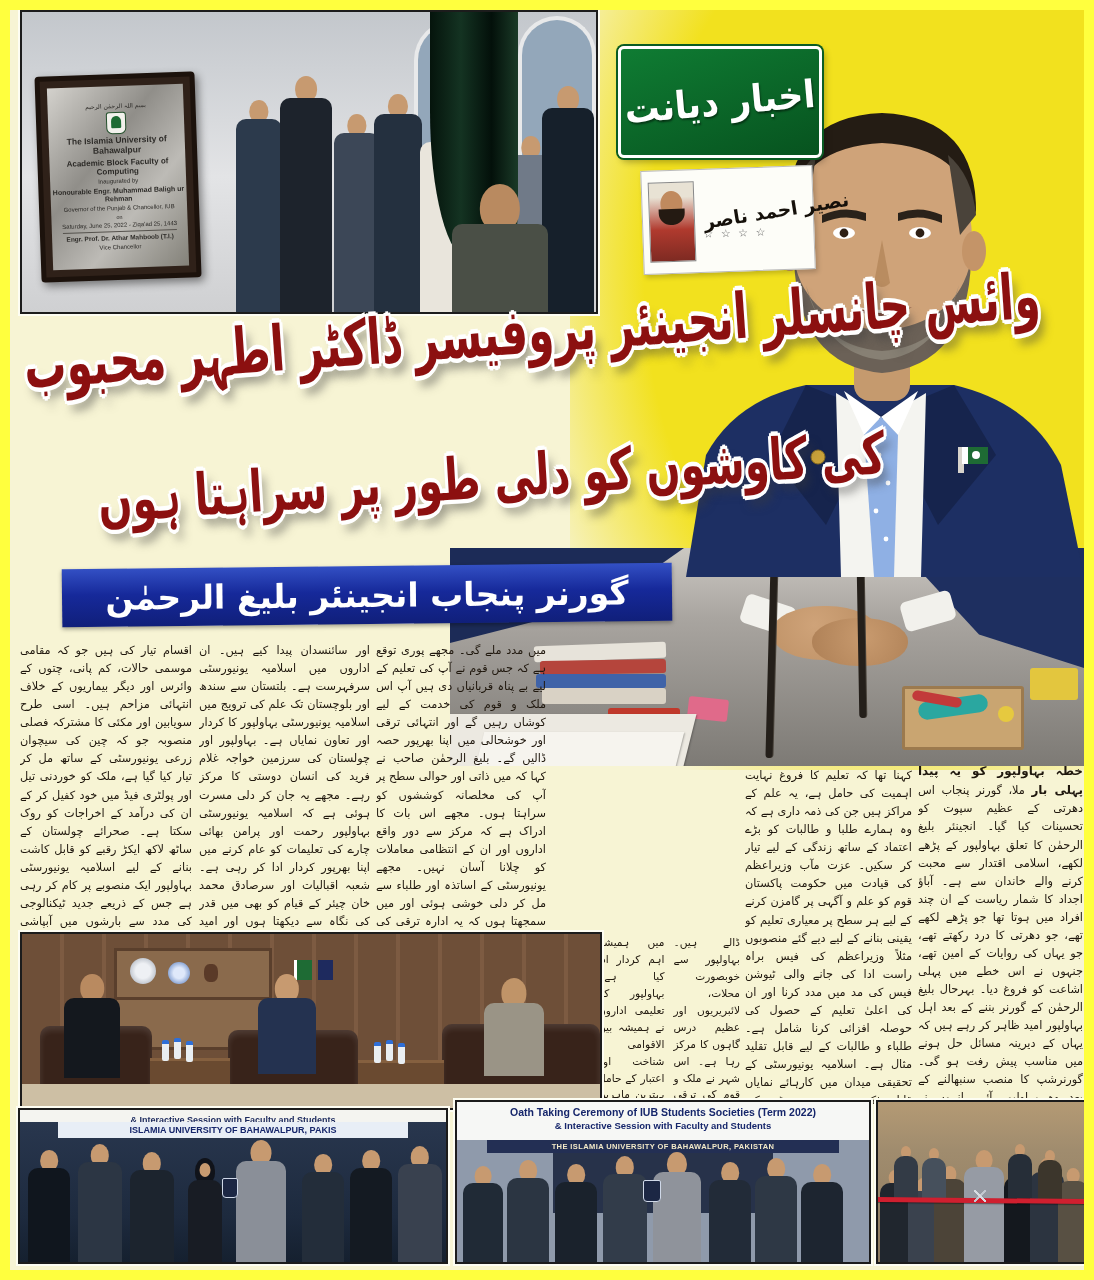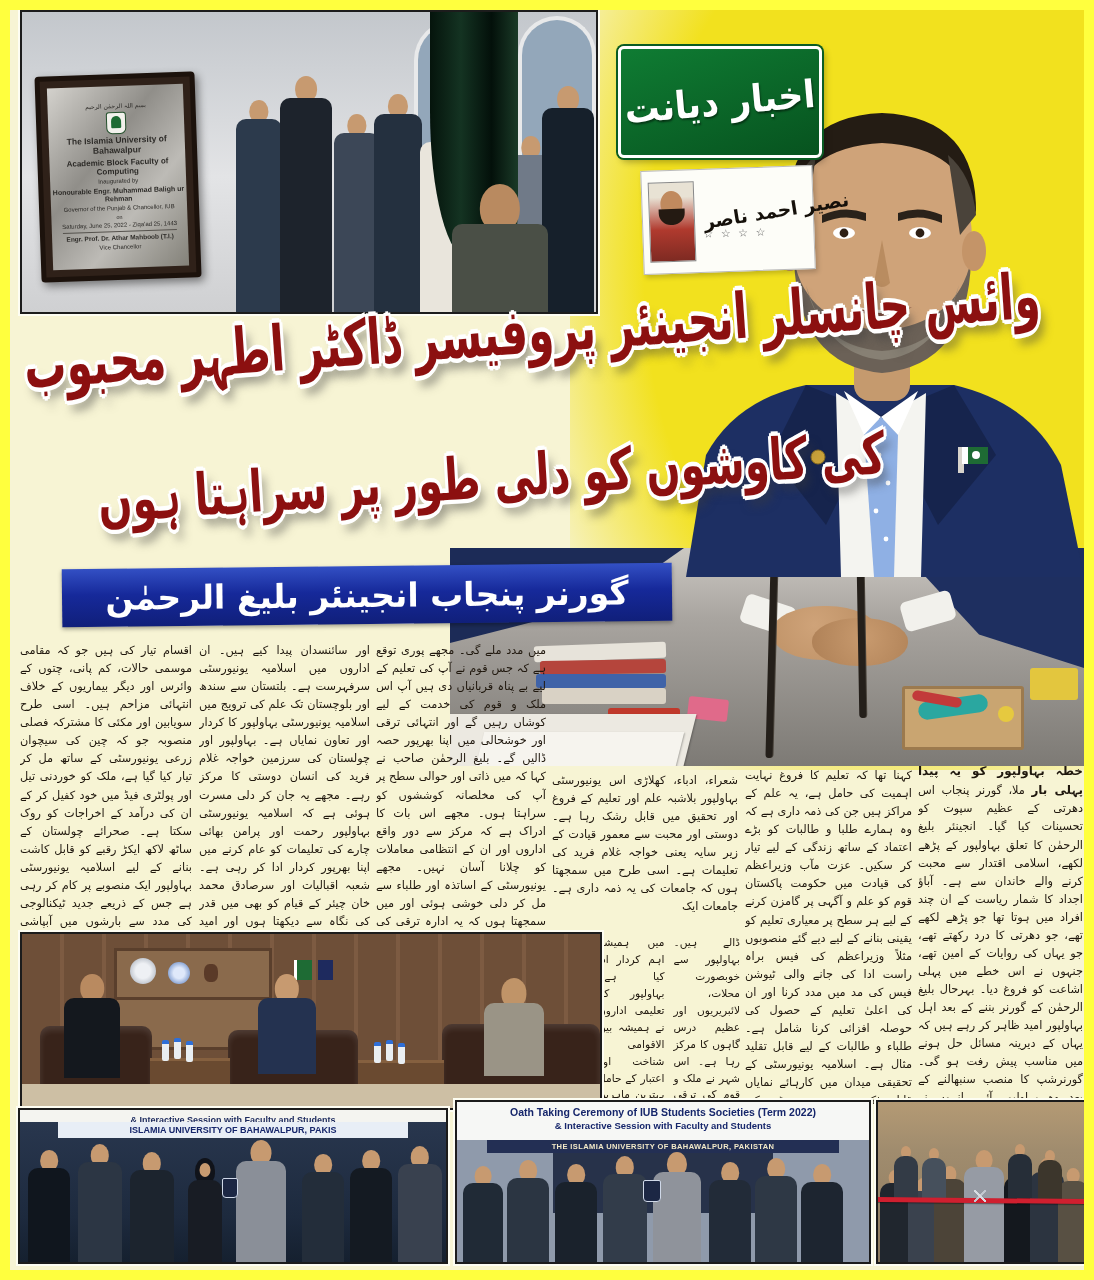--- a/index.html
+++ b/index.html
@@ -217,21 +217,20 @@
   <h1 class="hl hl1" style="margin:0;">وائس چانسلر انجینئر پروفیسر ڈاکٹر اطہر محبوب</h1>
   <h1 class="hl hl2" style="margin:0;">کی کاوشوں کو دلی طور پر سراہتا ہوں</h1>
 
   <div class="abs banner">
     <span>گورنر پنجاب انجینئر بلیغ الرحمٰن</span>
   </div>
 
   <div class="col c1">اقسام تیار کی ہیں جو کہ مقامی موسمی حالات، کم پانی، چتوں کے وائرس اور دیگر بیماریوں کے خلاف انتہائی مزاحم ہیں۔ اسی طرح سویابین اور مکئی کا مشترکہ فصلی منصوبہ جو کہ چین کی سیچوان زرعی یونیورسٹی کے ساتھ مل کر تیار کیا گیا ہے، ملک کو خوردنی تیل اور پولٹری فیڈ میں خود کفیل کر کے ان کی درآمد کے اخراجات کو روک سکتا ہے۔ صحرائے چولستان کے ساٹھ لاکھ ایکڑ رقبے کو قابل کاشت بنانے کے لیے اسلامیہ یونیورسٹی بہاولپور ایک منصوبے پر کام کر رہی ہے جس کے ذریعے جدید ٹیکنالوجی کی مدد سے بارشوں میں آبپاشی نظام کو بروئے کار لایا جائے گا جس سے زرعی معیشت میں 3 فیصد اضافہ ممکن ہے۔ میں</div>
   <div class="col c2">اور سائنسدان پیدا کیے ہیں۔ ان اداروں میں اسلامیہ یونیورسٹی سرفہرست ہے۔ بلتستان سے سندھ اور بلوچستان تک علم کی ترویج میں اسلامیہ یونیورسٹی بہاولپور کا کردار اور تعاون نمایاں ہے۔ بہاولپور اور چولستان کی سرزمین خواجہ غلام فرید کی انسان دوستی کا مرکز رہے۔ مجھے یہ جان کر دلی مسرت ہوئی ہے کہ اسلامیہ یونیورسٹی بہاولپور رحمت اور پرامن بھائی چارے کی تعلیمات کو عام کرنے میں اپنا بھرپور کردار ادا کر رہی ہے۔ شعبہ اقبالیات اور سرصادق محمد خان چیئر کے قیام کو بھی میں قدر کی نگاہ سے دیکھتا ہوں اور امید کرتا ہوں کہ طلباء اس سے استفادہ کریں گے۔</div>
   <div class="col c3">میں مدد ملے گی۔ مجھے پوری توقع ہے کہ جس قوم نے آپ کی تعلیم کے لیے بے پناہ قربانیاں دی ہیں آپ اس ملک و قوم کی خدمت کے لیے کوشاں رہیں گے اور انتہائی ترقی اور خوشحالی میں اپنا بھرپور حصہ ڈالیں گے۔ بلیغ الرحمٰن صاحب نے کہا کہ میں ذاتی اور حوالی سطح پر آپ کی مخلصانہ کوششوں کو سراہتا ہوں۔ مجھے اس بات کا ادراک ہے کہ مرکز سے دور واقع اداروں اور ان کے انتظامی معاملات کو چلانا آسان نہیں۔ مجھے یونیورسٹی کے اساتذہ اور طلباء سے مل کر دلی خوشی ہوئی اور میں سمجھتا ہوں کہ یہ ادارہ ترقی کی راہ پر گامزن ہے۔</div>
-  <div class="col c4">شعراء، ادباء، کھلاڑی اس یونیورسٹی بہاولپور بلاشبہ علم اور تعلیم کے فروغ اور تحقیق میں قابل رشک رہا ہے۔ دوستی اور محبت سے معمور قیادت کے زیر سایہ یعنی خواجہ غلام فرید کی تعلیمات ہے۔ اسی طرح میں سمجھتا ہوں کہ جامعات کی یہ ذمہ داری ہے۔ جامعات ایک</div>
   <div class="col cB1">
     <b class="dateline">خطہ بہاولپور کو یہ پیدا پہلی بار</b>
     <span>ملا، گورنر پنجاب اس دھرتی کے عظیم سپوت کو تحسینات کیا گیا۔ انجینئر بلیغ الرحمٰن کا تعلق بہاولپور کے پڑھے لکھے، اسلامی اقتدار سے محبت کرنے والے خاندان سے ہے۔ آباؤ اجداد کا شمار ریاست کے ان چند افراد میں ہوتا تھا جو پڑھے لکھے تھے، جو دھرتی کا درد رکھتے تھے، جو یہاں کی روایات کے امین تھے، جنہوں نے اس خطے میں پہلی اشاعت کو فروغ دیا۔ بہرحال بلیغ الرحمٰن کے گورنر بننے کے بعد اہل بہاولپور امید ظاہر کر رہے ہیں کہ یہاں کے دیرینہ مسائل حل ہونے میں مناسب پیش رفت ہو گی۔ گورنرشپ کا منصب سنبھالنے کے بعد وہ بہاولپور آئے۔ انہوں نے بہاولپور کے مسائل کے حوالے سے سرکاری افسران سے بریفنگ لی، مختلف منصوبہ جات کا تفصیلی وزٹ کیا، جن میں انڈسٹریل اسٹیٹ، موٹروے اور پنجاب سول سیکرٹریٹ شامل ہیں۔ قائد اعظم میڈیکل کالج میں بریفنگ دی گئی۔ گورنر پنجاب نے اسلامیہ یونیورسٹی کا نہ صرف وزٹ کیا بلکہ مختلف شعبہ جات کا دورہ کیا، شعبہ کمپیوٹر بلاک کا افتتاح کیا، کالج آف نرسنگ بھی گئے۔ انہوں نے آڈیٹوریم میں منعقدہ تقریب میں شرکت کی۔</span>
   </div>
   <div class="col cB2">کہنا تھا کہ تعلیم کا فروغ نہایت اہمیت کی حامل ہے، یہ علم کے مراکز ہیں جن کی ذمہ داری ہے کہ وہ ہمارے طلبا و طالبات کو بڑے اعتماد کے ساتھ زندگی کے لیے تیار کر سکیں۔ عزت مآب وزیراعظم کی قیادت میں حکومت پاکستان قوم کو علم و آگہی پر گامزن کرنے کے لیے ہر سطح پر معیاری تعلیم کو یقینی بنانے کے لیے دیے گئے منصوبوں مثلاً وزیراعظم کی فیس براہ راست ادا کی جانے والی ٹیوشن فیس کی مد میں مدد کرنا اور ان کی اعلیٰ تعلیم کے حصول کی حوصلہ افزائی کرنا شامل ہے۔ طلباء و طالبات کے لیے قابل تقلید مثال ہے۔ اسلامیہ یونیورسٹی کے تحقیقی میدان میں کارہائے نمایاں قابل ذکر ہیں۔ یونیورسٹی کی ٹیکنالوجی اینڈ ایگریکلچر کے شعبوں نے کپاس کی نئی</div>
   <div class="col cC">ڈالے ہیں۔ بہاولپور سے خوبصورت محلات، لائبریریوں اور عظیم درس گاہوں کا مرکز رہا ہے۔ اس شہر نے ملک و قوم کی ترقی میں ہمیشہ اہم کردار ادا کیا ہے۔ بہاولپور کے تعلیمی اداروں نے ہمیشہ بین الاقوامی شناخت اور اعتبار کے حامل بہترین ماہرین تعلیم دیے۔ گورنر پنجاب نے کہا کہ آپ کے روشن مستقبل کی تشکیل اپنے سینئرز اور کلاس فیلوز کے ساتھ، آپ روزانہ کی بنیاد پر کام کرتے ہیں۔ یہ سب سرگرمیاں جوابات تلاش کرنے اور مسائل کے حل کے بارے میں اپنا لائحہ عمل مرتب کرنے کے لیے ہیں۔</div>
 
   <div class="abs ph meet" style="z-index:5;">
     <div class="cab"></div>
     <div class="plate2" style="left:108px;top:24px;width:26px;height:26px;background:radial-gradient(#eef0f4 40%,#9aa2ae);"></div>

